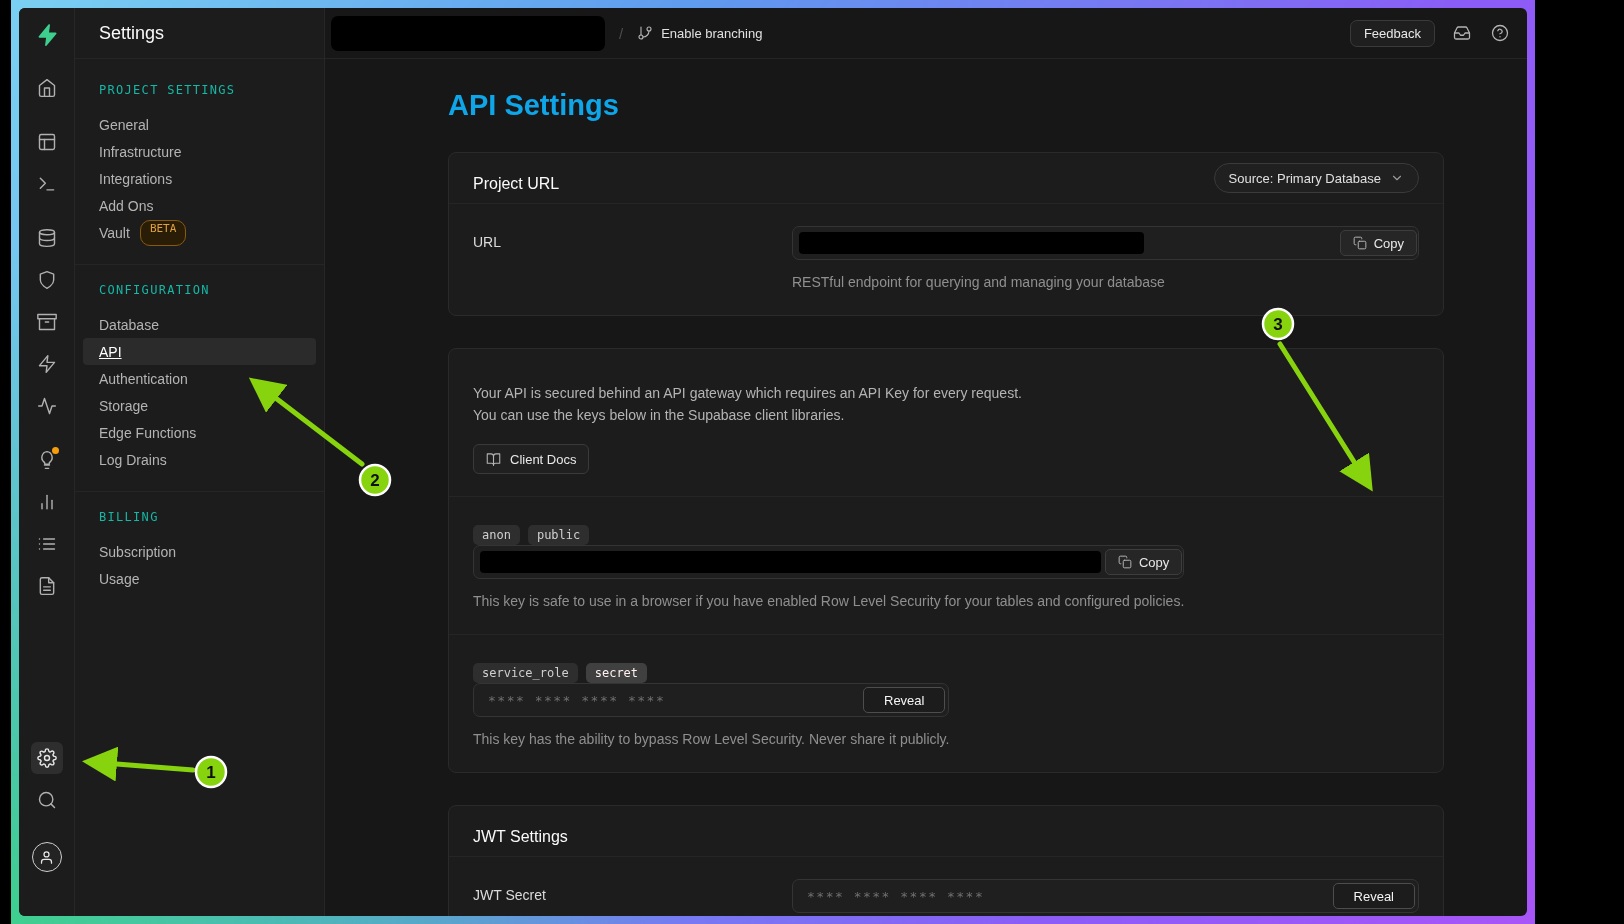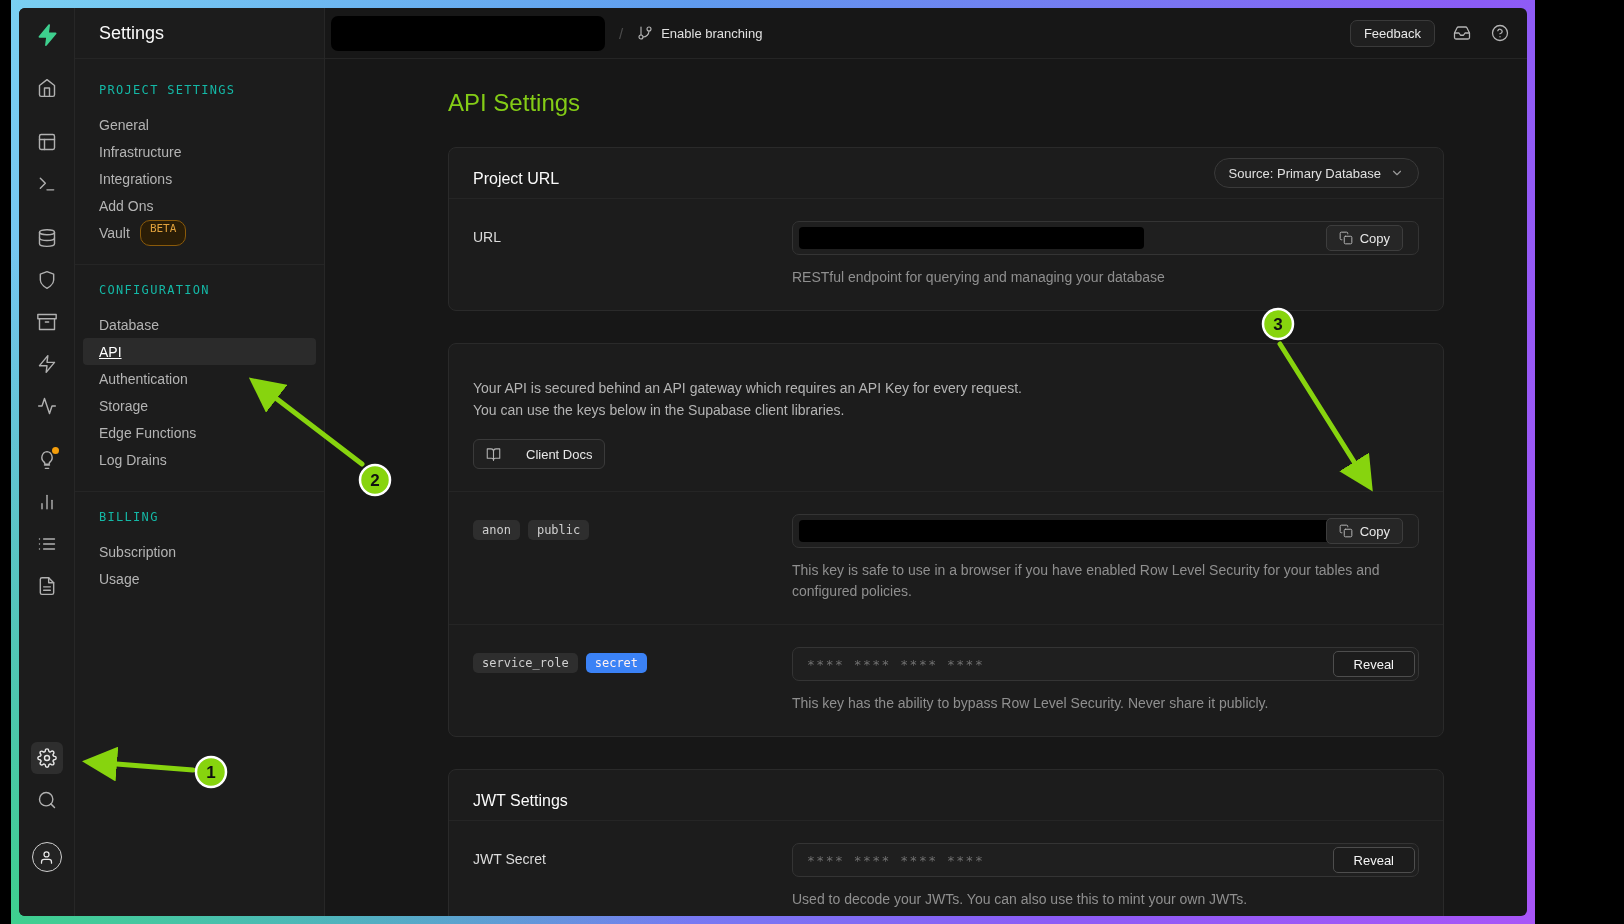--- a/index.html
+++ b/index.html
@@ -51,59 +51,59 @@
     font-size:13px; height:28px; padding:0 8px; border-radius:6px; cursor:pointer; font-family:inherit; }
   .branch-btn svg { color:#b4b4b4; }
   .topbar-right { margin-left:auto; display:flex; align-items:center; gap:16px; }
   .feedback-btn { height:27px; padding:0 13px; border:1px solid #3a3a3a; background:#1f1f1f; color:#e8e8e8;
     font-size:13px; border-radius:7px; cursor:pointer; font-family:inherit; }
   .icon-btn { background:none; border:none; color:#b4b4b4; width:22px; height:22px; padding:0; cursor:pointer;
     display:flex; align-items:center; justify-content:center; }
 
   .scroll { position:absolute; top:51px; left:0; right:0; bottom:0; overflow:hidden; }
   .page { width:996px; margin-left:123px; padding-top:30px; }
-  .page h1 { font-size:24px; font-weight:400; color:#84cc16; margin-bottom:30px; }
+  .page h1 { font-size:29px; font-weight:700; color:#0ea5e9; margin-bottom:30px; }
 
   .card { background:#1c1c1c; border:1px solid #2a2a2a; border-radius:8px; margin-bottom:32px; }
   .card-header { display:flex; align-items:flex-end; justify-content:space-between; min-height:51px;
     padding:10px 24px; border-bottom:1px solid #252525; }
   .card-title { font-size:16px; font-weight:500; color:#fafafa; }
   .pill-btn { display:flex; align-items:center; gap:9px; height:30px; padding:0 14px; border-radius:15px;
     border:1px solid #3a3a3a; background:#202020; color:#e0e0e0; font-size:13px; cursor:pointer; font-family:inherit; }
   .pill-btn svg { color:#9a9a9a; }
 
   .card-body { padding:22px 24px; }
   .field-row { display:flex; align-items:flex-start; }
   .field-label { width:319px; flex:none; font-size:14px; color:#dcdcdc; padding-top:8px; }
   .field-main { flex:1; min-width:0; }
   .input-shell { position:relative; height:34px; border:1px solid #343434; background:#1f1f1f; border-radius:7px;
     display:flex; align-items:center; }
   .redacted-value { position:absolute; left:6px; top:5px; bottom:5px; background:#000; border-radius:4px; }
   .redacted-value.url { width:345px; }
   .redacted-value.key { right:82px; left:6px; }
-  .copy-btn { position:absolute; right:15px; top:3px; bottom:3px; display:flex; align-items:center; gap:7px;
+  .copy-btn { position:absolute; right:1px; top:3px; bottom:3px; display:flex; align-items:center; gap:7px;
     padding:0 12px; border:1px solid #3d3d3d; background:#262626; color:#e8e8e8; font-size:13px; border-radius:5px;
     cursor:pointer; font-family:inherit; }
   .copy-btn svg { color:#b4b4b4; }
   .reveal-btn { position:absolute; right:3px; top:3px; bottom:3px; padding:0 20px; border:1px solid #4d4d4d;
     background:#1c1c1c; color:#f5f5f5; font-size:13px; border-radius:5px; cursor:pointer; font-family:inherit; }
   .masked { font-family:"DejaVu Sans Mono", monospace; font-size:13px; color:#707070; padding-left:14px; letter-spacing:1.5px; }
   .helper { margin-top:12px; font-size:14px; color:#8f8f8f; line-height:1.5; }
 
   .card-intro { padding:22px 24px; }
   .desc { font-size:14px; color:#b4b4b4; line-height:1.55; }
   .desc.first { margin-top:12px; }
-  .docs-btn { margin-top:18px; display:inline-flex; align-items:center; gap:25px; height:30px; padding:0 12px;
+  .docs-btn { margin-top:18px; display:inline-flex; align-items:center; gap:9px; height:30px; padding:0 12px;
     border:1px solid #3a3a3a; background:#202020; color:#e8e8e8; font-size:13px; border-radius:6px; cursor:pointer; font-family:inherit;justify-content:flex-end; }
   .docs-btn svg { color:#b4b4b4; }
-  .key-row { border-top:1px solid #252525; padding:22px 24px; display:flex; align-items:flex-start; }
+  .key-row { border-top:1px solid #252525; padding:22px 24px; display:flex; align-items:flex-start;flex-direction:column; }
   .badges { width:319px; flex:none; display:flex; gap:8px; align-items:flex-start; padding-top:6px; }
   .badge { font-family:"DejaVu Sans Mono", monospace; font-size:12px; color:#d0d0d0; background:#2e2e2e;
     padding:3px 9px; border-radius:5px; }
-  .badge.secret { background:#3b82f6; color:#fff1f1; }
+  .badge.secret { background:#404040; color:#fff1f1; }
 
   
   .overlay { position:absolute; inset:0; width:1624px; height:924px; pointer-events:none; z-index:50; }
   .ann-line { stroke:#87d40e; stroke-width:5; stroke-linecap:round; }
   .ann-circle { fill:#87d40e; stroke:#ffffff; stroke-width:2.5; }
   .ann-num { fill:#101010; font-family:"Liberation Sans", sans-serif; font-size:17px; font-weight:bold; text-anchor:middle; }
 </style>
 </head>
 <body>
 

